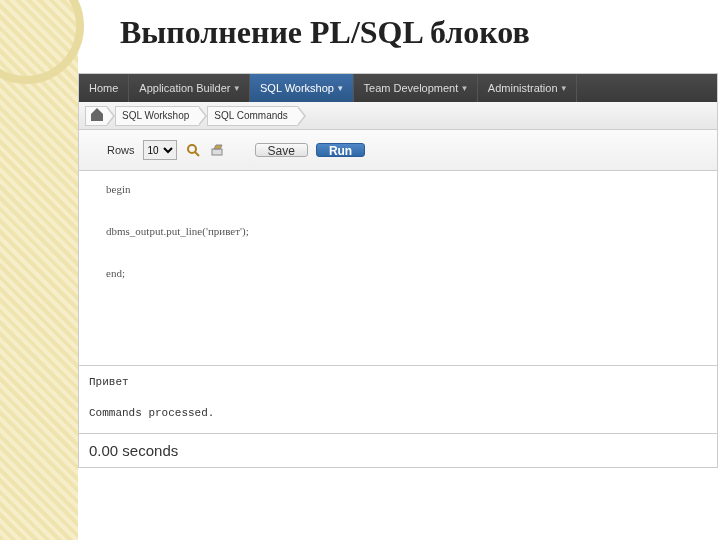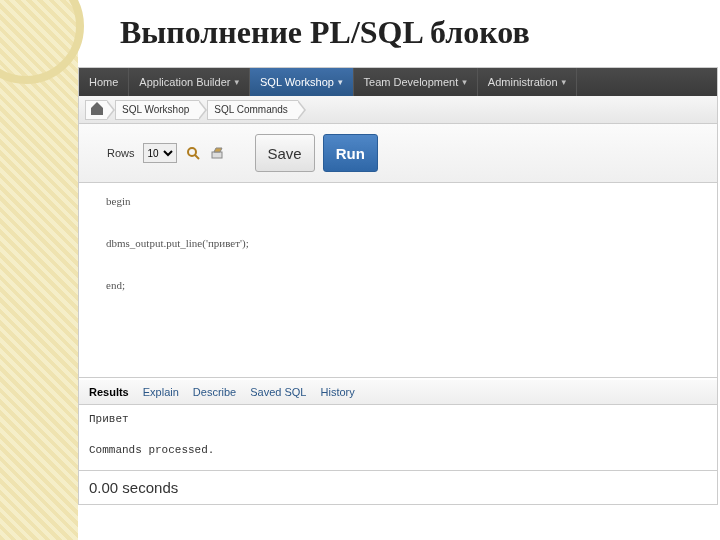--- a/index.html
+++ b/index.html
@@ -26,21 +26,21 @@
     width:100px; height:100px;
     border:8px solid #e8dba0;
     border-radius:50%;
     background:transparent;
   }
   .slide-title {
     position: relative;
     z-index: 2;
     font-size: 32px;
     color: #222;
-    padding: 14px 0 16px 120px;
+    padding: 14px 0 22px 120px;
     font-family: Georgia, 'Times New Roman', serif;
   }
   .app {
     position: relative;
     z-index: 2;
     margin-left: 78px;
     width: 640px;
     border: 1px solid #ccc;
     background: #fff;
     font-size: 11px;
@@ -118,27 +118,27 @@
   }
   .toolbar .lbl { color:#333; font-size:11px;padding-left:16px; }
   .toolbar select {
     font-size:10px;
     height:20px;
     border:1px solid #aaa;
   }
   .tool-ico { width:16px; height:16px; display:inline-block; }
   .spacer { flex:0 0 14px; }
   .btn {
-    height:38px;
+    height:14px;
     padding:0 12px;
     background:linear-gradient(#fafafa,#e2e2e2);
     border:1px solid #aaa;
     border-radius:3px;
     color:#333;
-    font-size:15px;
+    font-size:12px;
     cursor:pointer;
   }
   .btn.primary {
     background:linear-gradient(#4f87c7,#2f67a7);
     border-color:#2a5d97;
     color:#fff;
     font-weight:bold;
   }
   
   .code-area {
@@ -260,27 +260,20 @@
     <button class="btn">Save</button>
     <button class="btn primary">Run</button>
   </div>
 
   <textarea class="code-area" style="">begin
 
 dbms_output.put_line('привет');
 
 end;</textarea>
 
-  <div class="result-tabs">
-    <span class="tab active">Results</span>
-    <span class="tab">Explain</span>
-    <span class="tab">Describe</span>
-    <span class="tab">Saved SQL</span>
-    <span class="tab">History</span>
-  </div>
 
   <div class="output">
     <div class="line1">Привет</div>
     <div>Commands processed.</div>
   </div>
 
   <div class="timing">0.00 seconds</div>
 
 </div>
 

